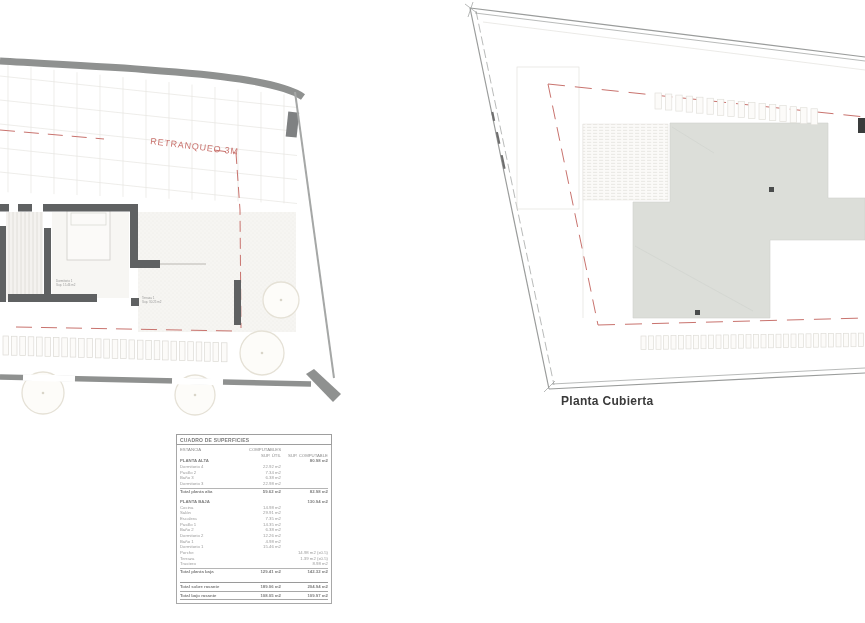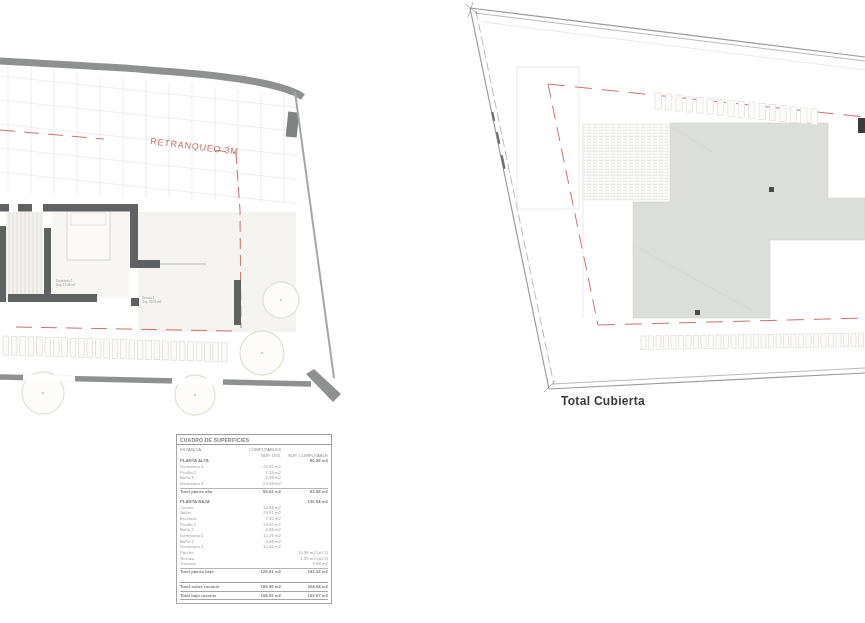--- a/index.html
+++ b/index.html
@@ -273,21 +273,21 @@
         <rect x="373.5" y="333.5" width="5" height="13.5" fill="#fcfbf9" stroke="#dfddd8" stroke-width="0.7"></rect>
         <rect x="381" y="333.4" width="5" height="13.5" fill="#fcfbf9" stroke="#dfddd8" stroke-width="0.7"></rect>
         <rect x="388.5" y="333.3" width="5" height="13.5" fill="#fcfbf9" stroke="#dfddd8" stroke-width="0.7"></rect>
         <rect x="396" y="333.2" width="5" height="13.5" fill="#fcfbf9" stroke="#dfddd8" stroke-width="0.7"></rect>
         <rect x="403.5" y="333.1" width="5" height="13.5" fill="#fcfbf9" stroke="#dfddd8" stroke-width="0.7"></rect>
       </g>
 
     <rect x="403" y="118" width="7" height="15" fill="#3a3c3c"></rect>
   </svg>
 
-  <div id="roof-caption">Total Cubierta</div>
+  <div id="roof-caption">Planta Cubierta</div>
 
   <div id="surface-table">
     <div class="st-title">CUADRO DE SUPERFICIES</div>
     <div class="st-body" id="st-body">
         <div class="trow colhead">
           <span class="c0">ESTANCIA</span>
           <span class="c1">COMPUTABLES</span>
           <span class="c2"></span>
         </div>
         <div class="trow colhead">

